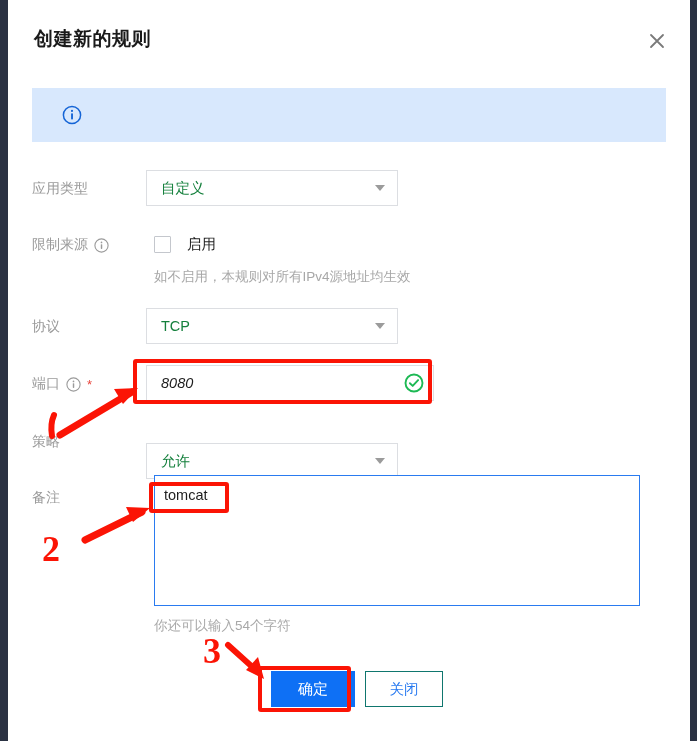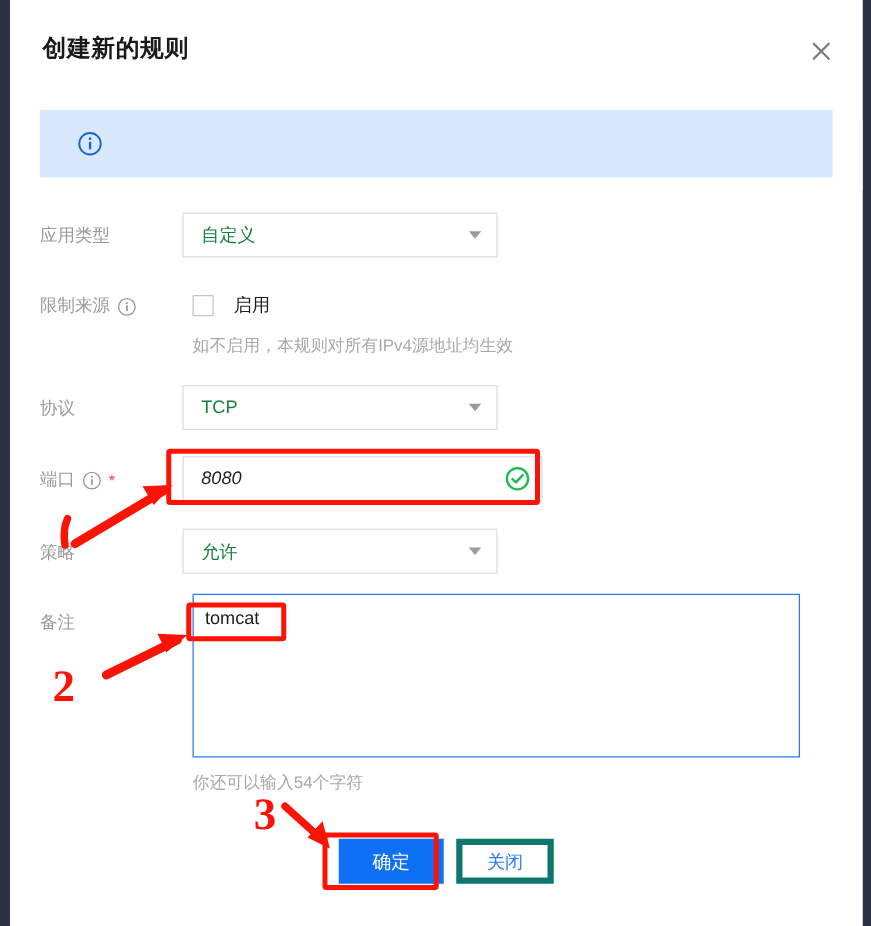--- a/index.html
+++ b/index.html
@@ -220,21 +220,21 @@
     cursor: pointer;
     font-family: inherit;
   }
   .btn-secondary {
     position: absolute;
     left: 357px; top: 671px;
     width: 78px; height: 36px;
     background: #ffffff;
     color: #2a7bf0;
     font-size: 14.5px;
-    border: 5px solid #0f766e;
+    border: 1px solid #0f766e;
     display: flex; align-items: center; justify-content: center;
     cursor: pointer;
     font-family: inherit;
   }
 
   
   .watermark {
     position: absolute;
     left: 425px; top: 709px;
     font-size: 16px;
@@ -349,21 +349,21 @@
             <path d="M5.9 10.2 L8.7 12.9 L14.1 7.1" fill="none" stroke="#1db954" stroke-width="1.9" stroke-linecap="round" stroke-linejoin="round"></path>
           </svg>
         </span>
       </div>
     </div>
 
     <div class="form-row">
       <div class="f-label" style="top:433px;">
         <span>策略</span>
       </div>
-      <div class="ctl-select" style="top:423px;">
+      <div class="ctl-select" style="top:443px;">
         <span class="val">允许</span>
         <span class="caret"></span>
       </div>
     </div>
 
     <div class="form-row">
       <div class="f-label" style="top:489px;">
         <span>备注</span>
       </div>
       <div class="ctl-textarea">

